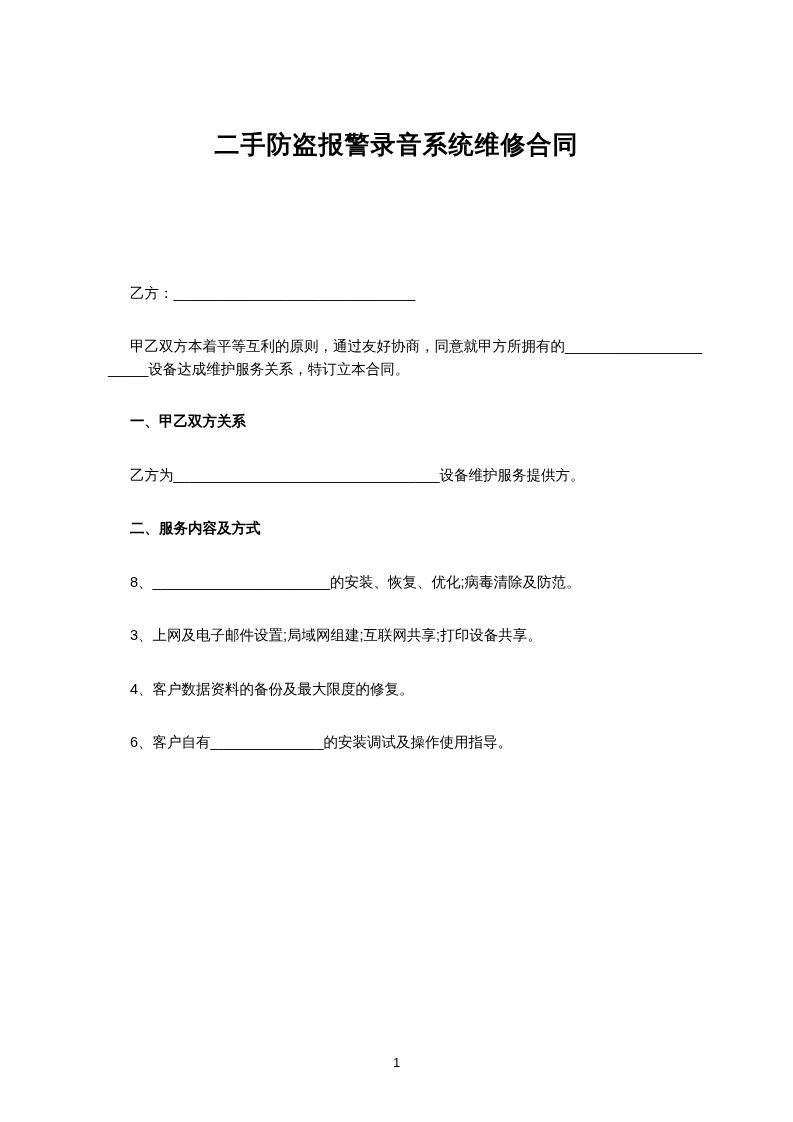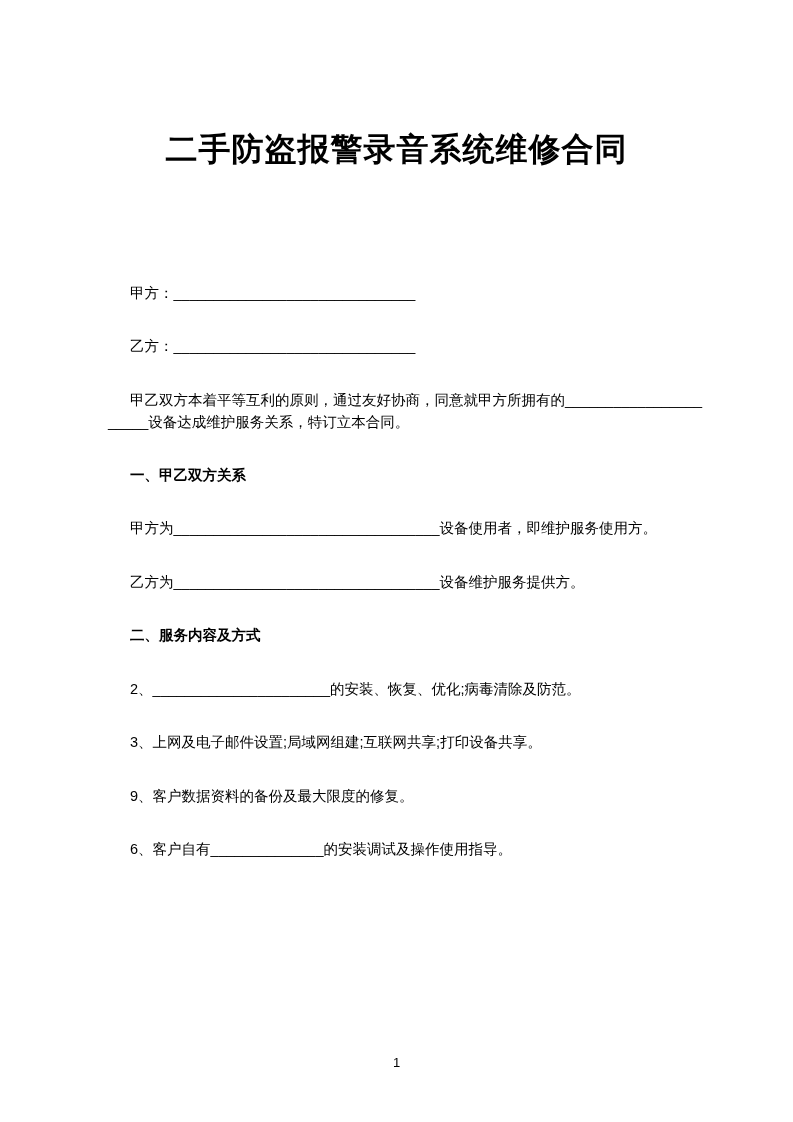--- a/index.html
+++ b/index.html
@@ -21,21 +21,21 @@
     width: 793px;
     height: 1122px;
     box-sizing: border-box;
   }
   .doc-title {
     position: absolute;
     top: 128px;
     left: 0;
     width: 793px;
     text-align: center;
-    font-size: 32px;
+    font-size: 25px;
     font-weight: bold;
     letter-spacing: 1px;
   }
   .body-block {
     position: absolute;
     top: 282px;
     left: 108px;
     width: 600px;
   }
   .para {
@@ -69,28 +69,26 @@
   }
 </style>
 </head>
 <body>
 
 <div class="page">
 
   <div class="doc-title">二手防盗报警录音系统维修合同</div>
 
   <div class="body-block">
-    <p class="para indent-sm">甲方：______________________________</p>
     <p class="para indent-sm">乙方：______________________________</p>
     <p class="para flow" style="padding-left:0;text-indent:22px;">甲乙双方本着平等互利的原则，通过友好协商，同意就甲方所拥有的______________________设备达成维护服务关系，特订立本合同。</p>
     <p class="para heading">一、甲乙双方关系</p>
-    <p class="para indent-sm">甲方为_________________________________设备使用者，即维护服务使用方。</p>
     <p class="para indent-sm">乙方为_________________________________设备维护服务提供方。</p>
     <p class="para heading">二、服务内容及方式</p>
-    <p class="para indent-sm">2、______________________的安装、恢复、优化;病毒清除及防范。</p>
+    <p class="para indent-sm">8、______________________的安装、恢复、优化;病毒清除及防范。</p>
     <p class="para indent-sm">3、上网及电子邮件设置;局域网组建;互联网共享;打印设备共享。</p>
-    <p class="para indent-sm">9、客户数据资料的备份及最大限度的修复。</p>
+    <p class="para indent-sm">4、客户数据资料的备份及最大限度的修复。</p>
     <p class="para indent-sm">6、客户自有______________的安装调试及操作使用指导。</p>
   </div>
 
   <div class="page-number">1</div>
 
 </div>
 
 </body></html>

